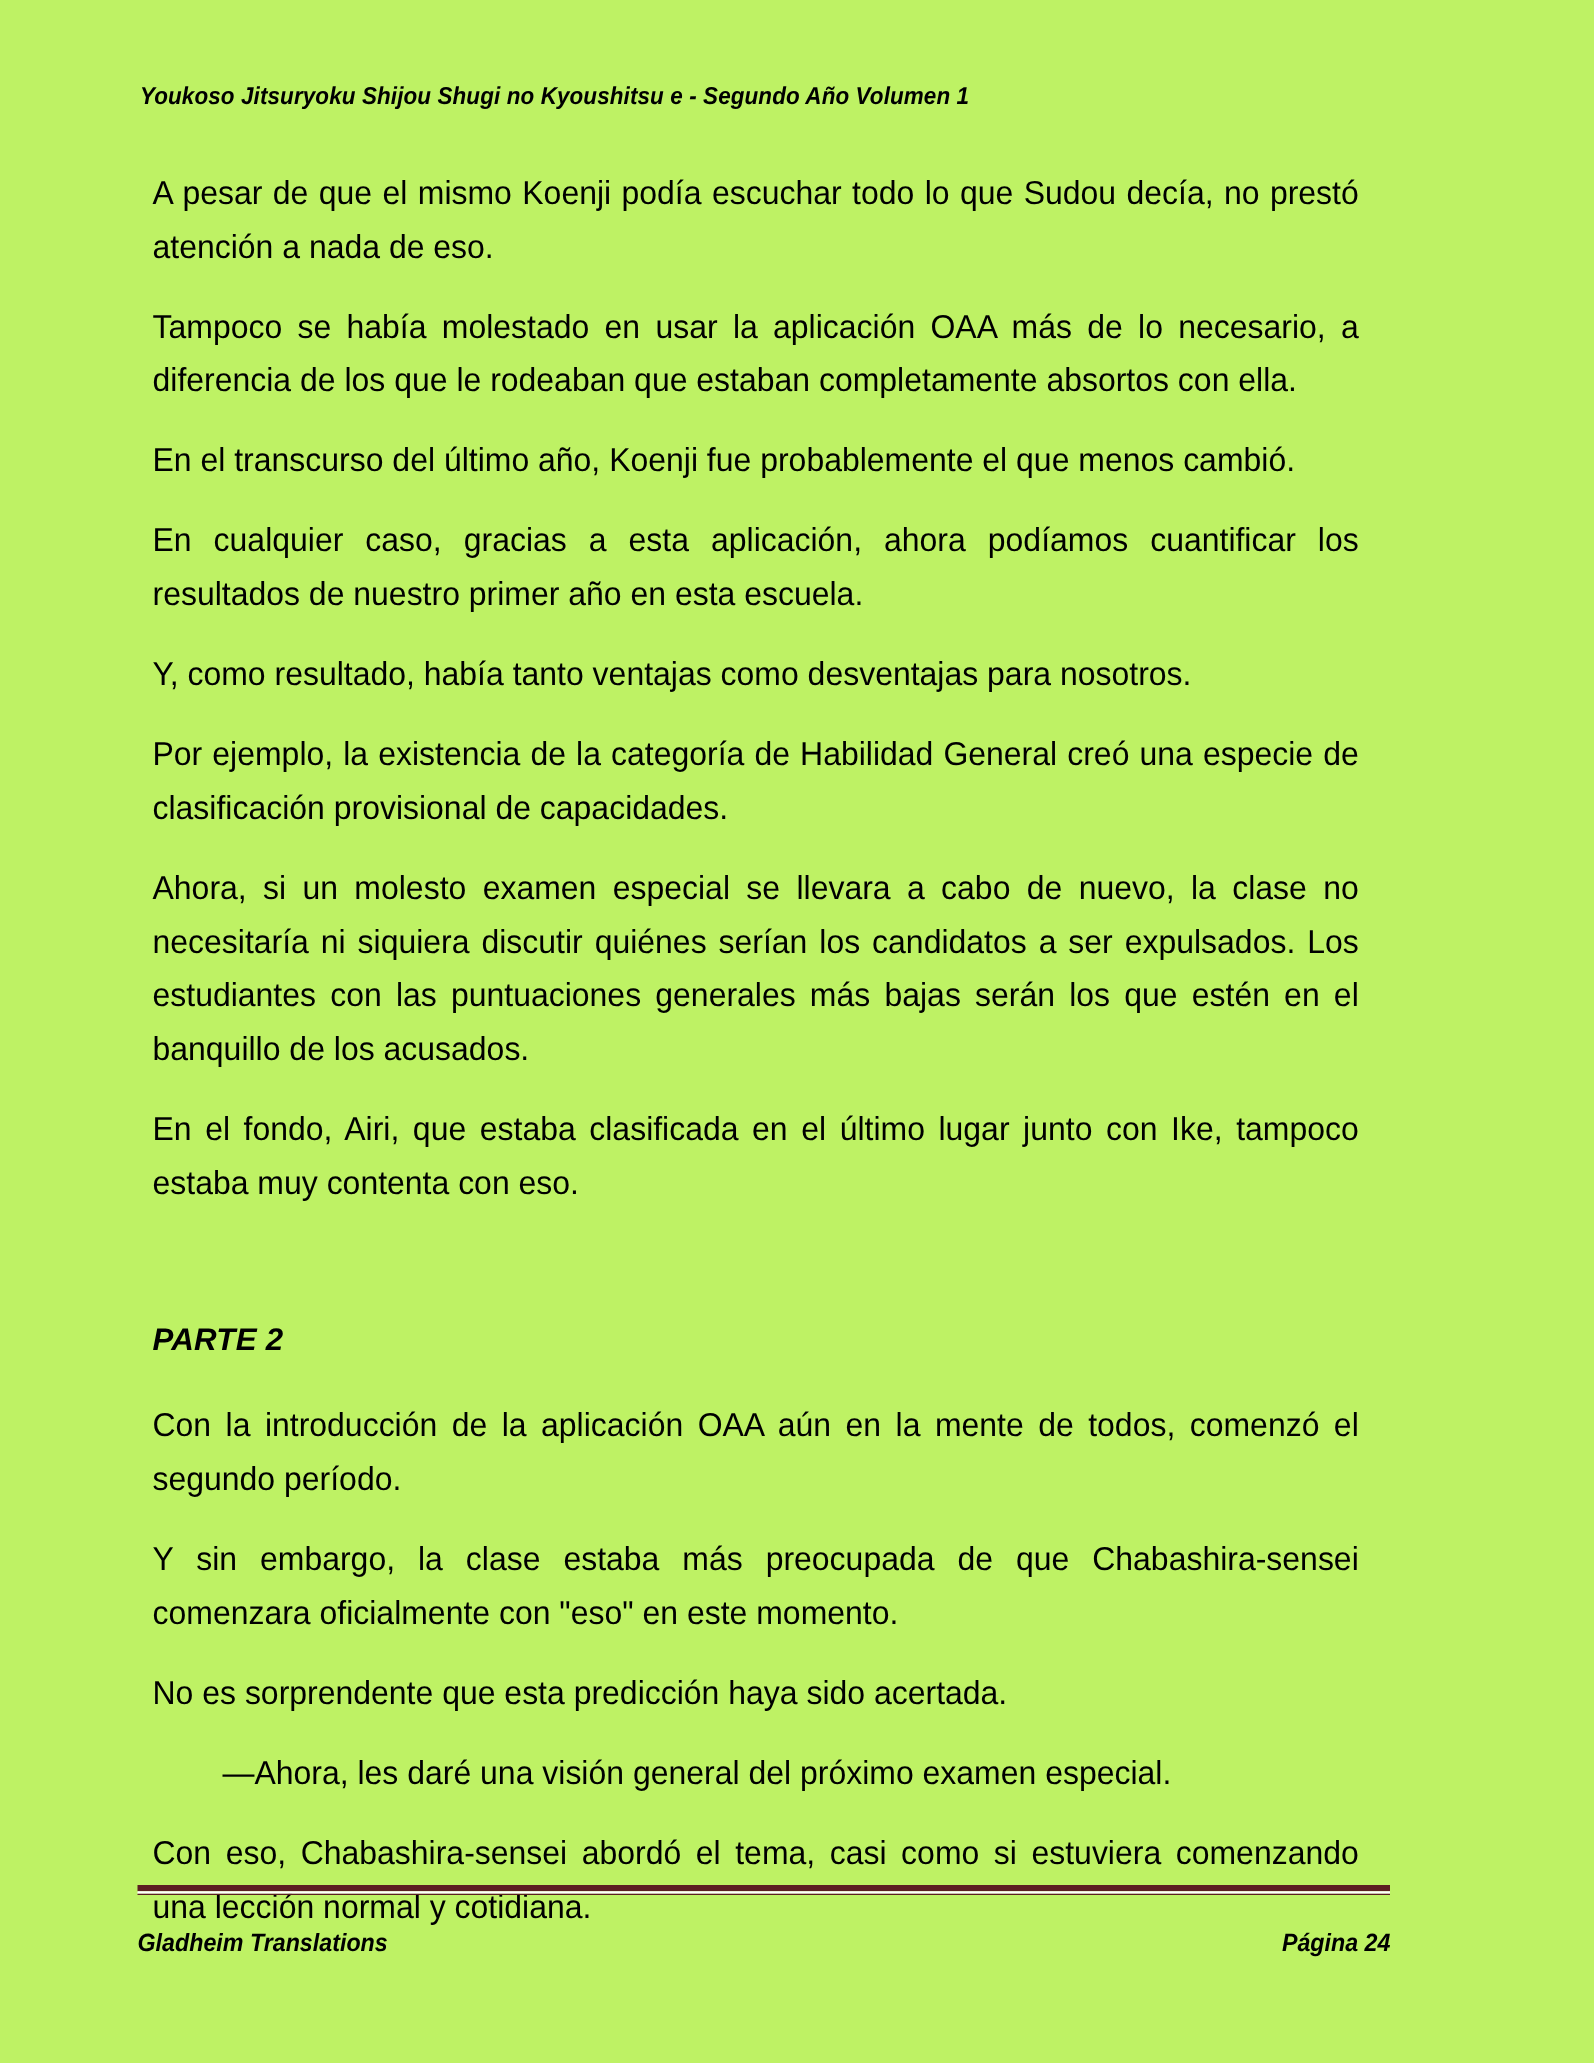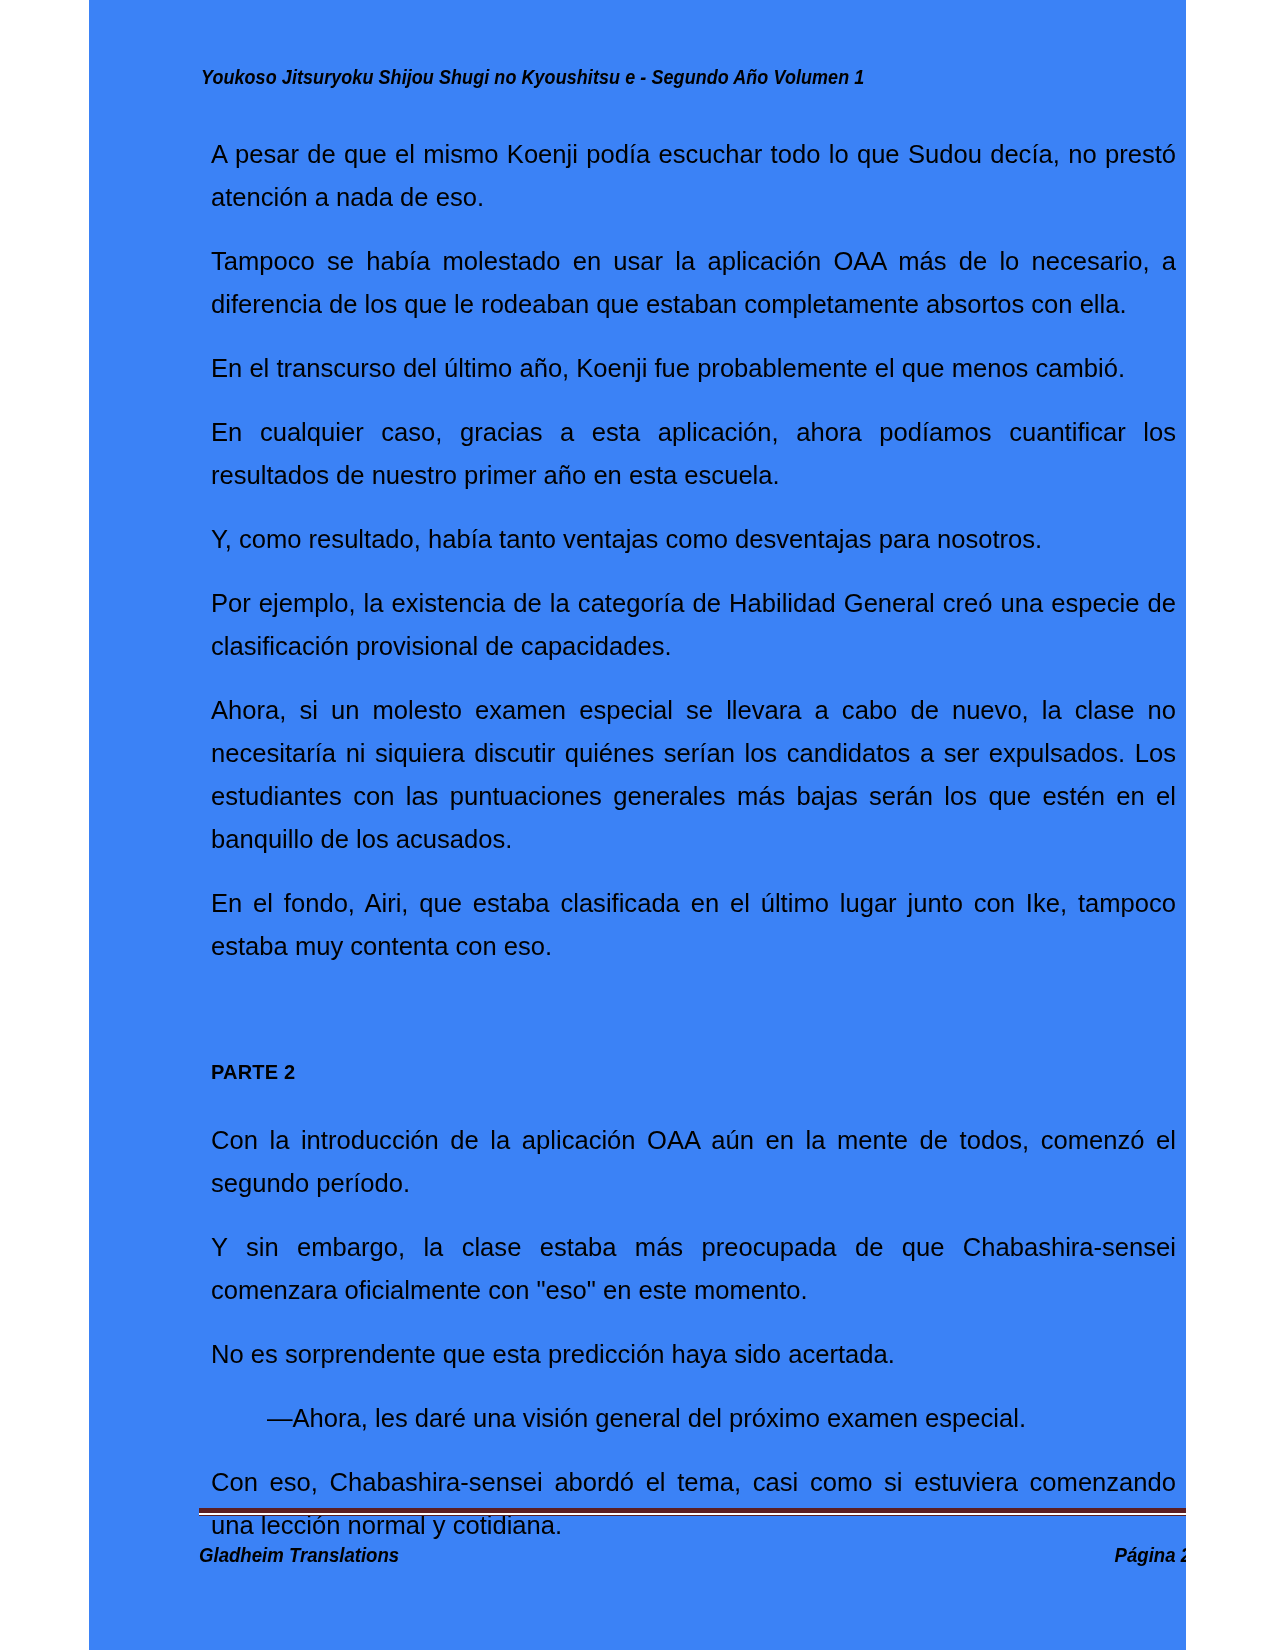--- a/index.html
+++ b/index.html
@@ -3,23 +3,23 @@
 <meta charset="utf-8">
 <title>Document Page</title>
 <style>
   html, body {
     margin: 0;
     padding: 0;
     background: #ffffff;
   }
   .page {
     position: relative;
-    width: 1097px;
+    width: 1275px;
     height: 1650px;
-    background: #3b82f6;
+    background: #bef264;
     margin: 0 auto;
     box-sizing: border-box;
     overflow: hidden;
     font-family: "Liberation Sans", "DejaVu Sans", sans-serif;
     color: #000000;
   }
 
   
   .page-header {
     position: absolute;
@@ -59,26 +59,27 @@
     word-spacing: 0px;
   }
   .para:last-child { margin-bottom: 0; }
 
   .para.dialogue {
     text-indent: 58px;
     text-align: left;
   }
 
   .section-heading {
-    font-size: 20px;
+    font-size: 25px;
     font-weight: bold;
     line-height: 34px;
     margin: 0 0 0 0;
     color: #000000;
     letter-spacing: 0.2px;
+    font-style: italic;
   }
 
   .spacer-before-heading { height: 66px; }
   .spacer-after-heading  { height: 30px; }
 
   
   .page-footer {
     position: absolute;
     left: 110px;
     top: 1508px;

